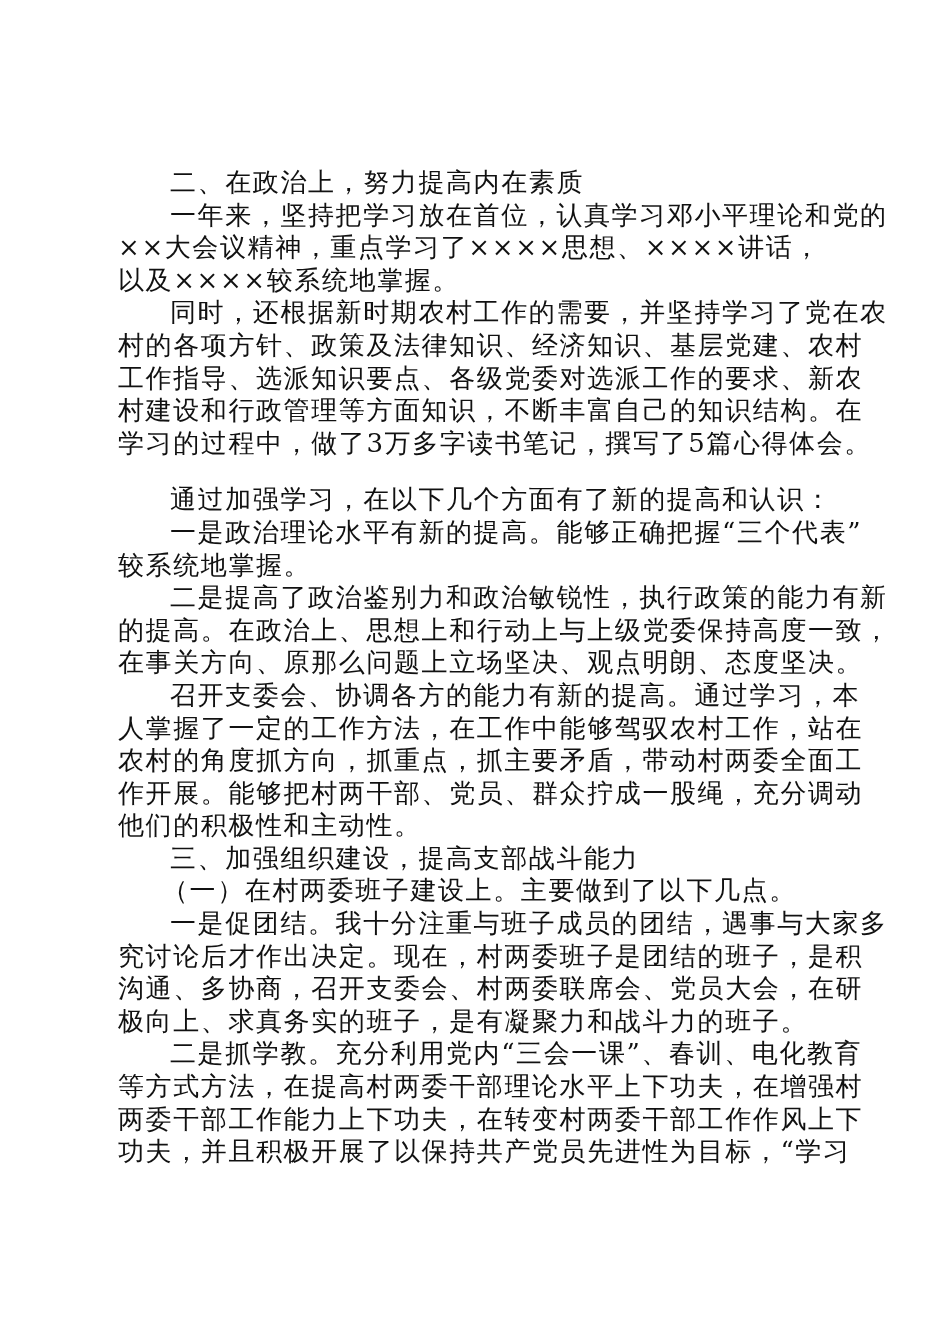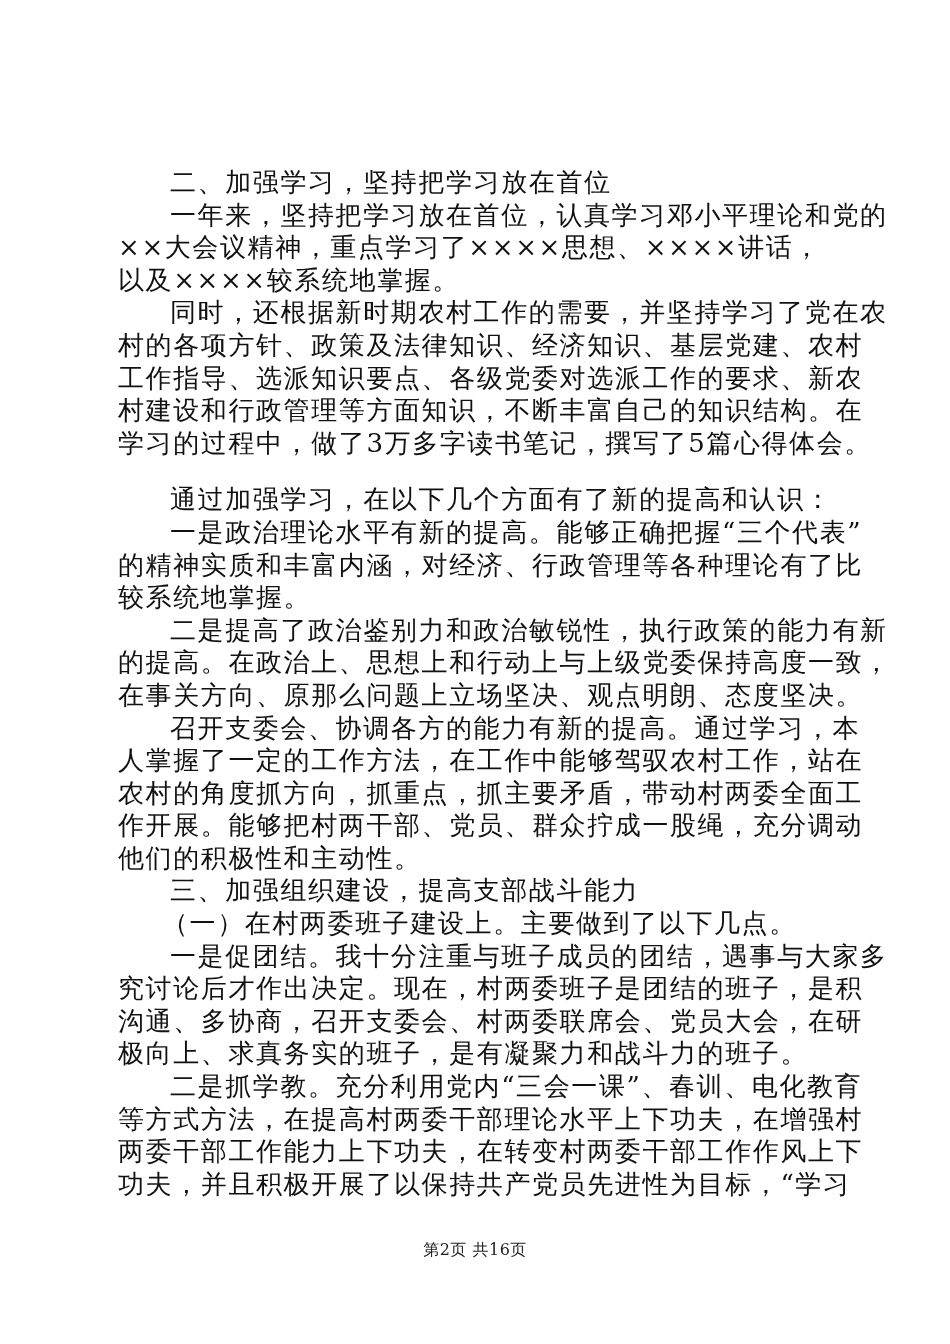--- a/index.html
+++ b/index.html
@@ -10,37 +10,36 @@
     .indent { padding-left: 52px; }
     .gap { height: 24px; }
     .footer { position: absolute; top: 1240px; left: 0; width: 950px; text-align: center; font-size: 16px; color: #222; letter-spacing: 0.5px; }
   </style>
 </head>
 <body>
 
 <div class="page">
   <div class="body-text">
 
-    <div class="line indent">二、加强学习，坚持把学习放在首位</div>
+    <div class="line indent">二、在政治上，努力提高内在素质</div>
 
     <div class="line indent">一年来，坚持把学习放在首位，认真学习邓小平理论和党的</div>
     <div class="line">××大会议精神，重点学习了××××思想、××××讲话，</div>
     <div class="line">以及××××较系统地掌握。</div>
 
     <div class="line indent">同时，还根据新时期农村工作的需要，并坚持学习了党在农</div>
     <div class="line">村的各项方针、政策及法律知识、经济知识、基层党建、农村</div>
     <div class="line">工作指导、选派知识要点、各级党委对选派工作的要求、新农</div>
     <div class="line">村建设和行政管理等方面知识，不断丰富自己的知识结构。在</div>
     <div class="line">学习的过程中，做了3万多字读书笔记，撰写了5篇心得体会。</div>
     <div class="gap"></div>
 
     <div class="line indent">通过加强学习，在以下几个方面有了新的提高和认识：</div>
 
     <div class="line indent">一是政治理论水平有新的提高。能够正确把握“三个代表”</div>
-    <div class="line">的精神实质和丰富内涵，对经济、行政管理等各种理论有了比</div>
     <div class="line">较系统地掌握。</div>
 
     <div class="line indent">二是提高了政治鉴别力和政治敏锐性，执行政策的能力有新</div>
     <div class="line">的提高。在政治上、思想上和行动上与上级党委保持高度一致，</div>
     <div class="line">在事关方向、原那么问题上立场坚决、观点明朗、态度坚决。</div>
 
     <div class="line indent">召开支委会、协调各方的能力有新的提高。通过学习，本</div>
     <div class="line">人掌握了一定的工作方法，在工作中能够驾驭农村工作，站在</div>
     <div class="line">农村的角度抓方向，抓重点，抓主要矛盾，带动村两委全面工</div>
     <div class="line">作开展。能够把村两干部、党员、群众拧成一股绳，充分调动</div>
@@ -54,14 +53,13 @@
     <div class="line">究讨论后才作出决定。现在，村两委班子是团结的班子，是积</div>
     <div class="line">沟通、多协商，召开支委会、村两委联席会、党员大会，在研</div>
     <div class="line">极向上、求真务实的班子，是有凝聚力和战斗力的班子。</div>
 
     <div class="line indent">二是抓学教。充分利用党内“三会一课”、春训、电化教育</div>
     <div class="line">等方式方法，在提高村两委干部理论水平上下功夫，在增强村</div>
     <div class="line">两委干部工作能力上下功夫，在转变村两委干部工作作风上下</div>
     <div class="line">功夫，并且积极开展了以保持共产党员先进性为目标，“学习</div>
   </div>
 
-  <div class="footer">第2页 共16页</div>
 </div>
 
 </body></html>

